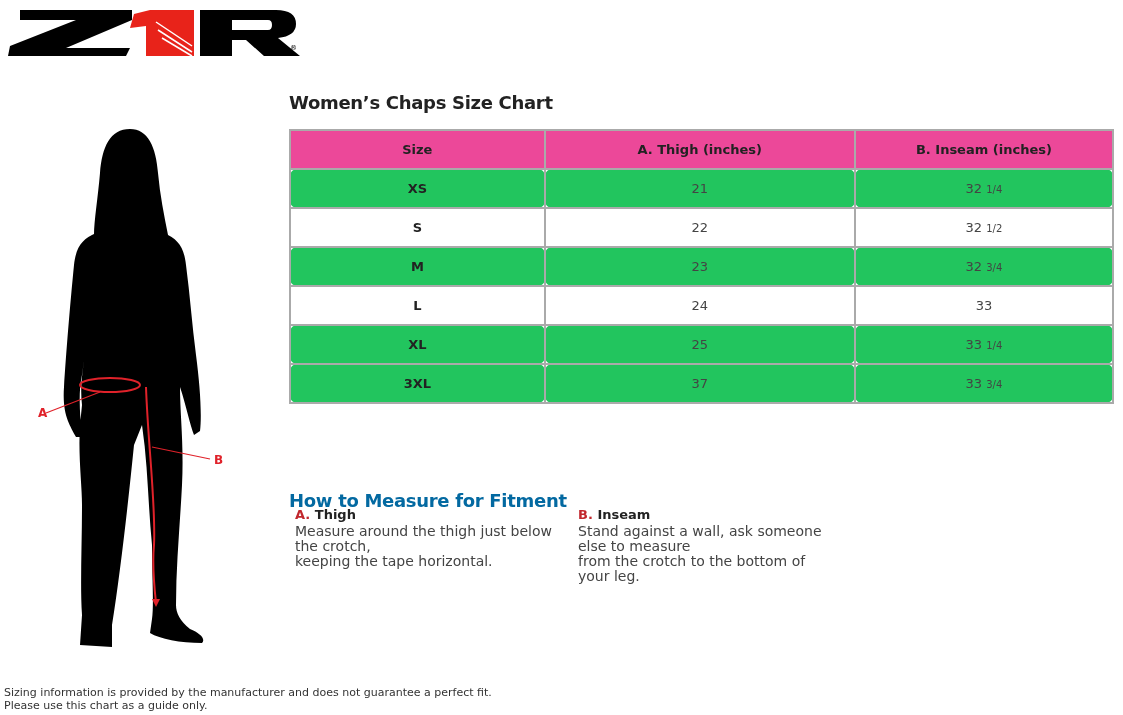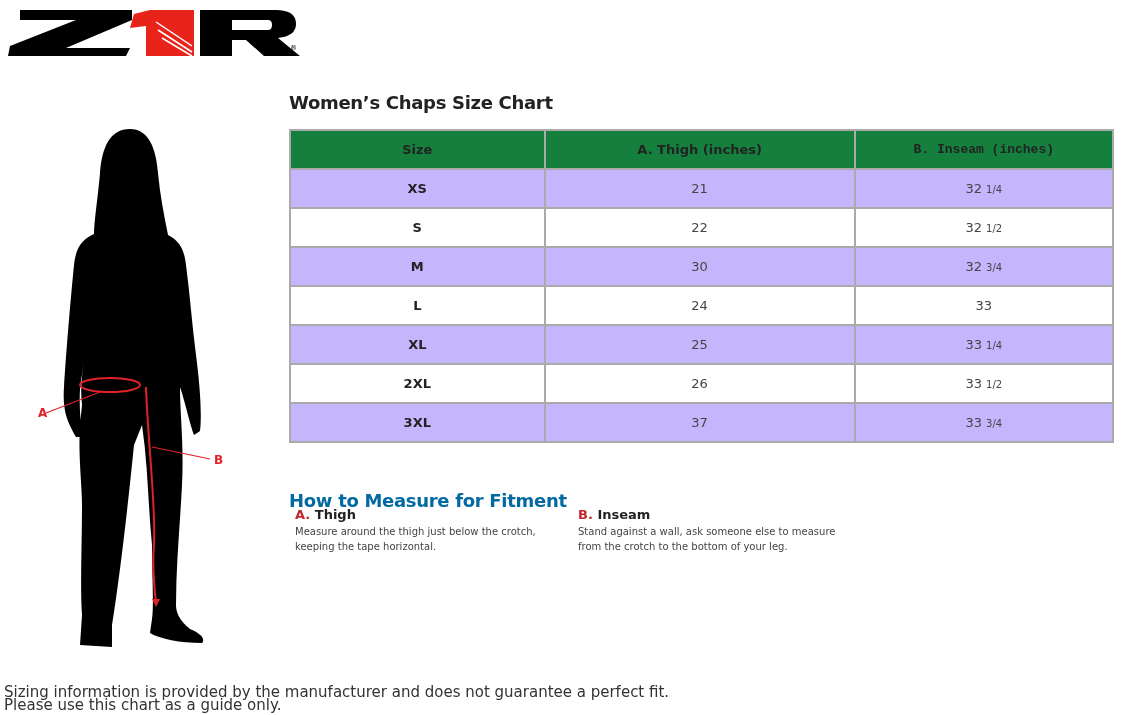--- a/index.html
+++ b/index.html
@@ -2,34 +2,34 @@
 <html><head>
 <meta charset="utf-8">
 <style>
   html,body{margin:0;padding:0;background:#fff;}
   body{width:1123px;height:715px;position:relative;overflow:hidden;font-family:"DejaVu Sans",sans-serif;color:#222;}
   .logo{position:absolute;left:6px;top:6px;width:296px;height:54px;}
   .figure{position:absolute;left:30px;top:125px;width:200px;height:530px;}
   .title{position:absolute;left:289px;top:92px;font-size:18px;font-weight:bold;color:#222;letter-spacing:-0.3px;}
   table.size{position:absolute;left:289px;top:129px;width:825px;border-collapse:collapse;}
   table.size td, table.size th{border:2px solid #aaaaaa;height:37px;text-align:center;font-size:13px;padding:0;}
-  table.size th{background:#15803d;font-weight:bold;color:#222;}
-  table.size tr.odd td{background:#c4b5fd;}
+  table.size th{background:#ec4899;font-weight:bold;color:#222;}
+  table.size tr.odd td{background:#22c55e;border-radius:7px;}
   table.size tr.even td{background:#ffffff;}
   table.size td.size-cell{font-weight:bold;color:#222;}
   table.size td{color:#444;}
   .frac{font-size:10px;text-align:right;}
-  .col1{width:274px;} .col2{width:332px;} .col3{width:275px;font-family:Liberation Mono, monospace;}
+  .col1{width:274px;} .col2{width:332px;} .col3{width:275px;}
   .h2{position:absolute;left:289px;top:490px;font-size:18px;font-weight:bold;color:#0369a1;letter-spacing:-0.3px;}
   .measure{position:absolute;top:507px;width:260px;}
   .measure .mh{font-size:13px;font-weight:bold;color:#222;margin-bottom:2px;}
   .measure .mh .letter{color:#c1272d;}
-  .measure .md{font-size:10px;color:#444;line-height:15px;}
+  .measure .md{font-size:14px;color:#444;line-height:15px;}
   .m1{left:295px;} .m2{left:578px;}
-  .footer{position:absolute;left:4px;top:686px;font-size:15px;color:#333;line-height:13px;}
+  .footer{position:absolute;left:4px;top:686px;font-size:11px;color:#333;line-height:13px;}
 </style>
 </head>
 <body>
 
 <div class="logo">
   <svg width="296" height="54" viewBox="0 0 296 54">
 
     <polygon points="14,4 126,4 126,14 60,42 124,42 120,50 2,50 4,40 70,14 14,14" fill="#000"></polygon>
 
     <polygon points="128,8 144,4 188,4 188,50 140,50 140,20 124,22" fill="#e8231a"></polygon>
@@ -76,37 +76,32 @@
       <td>21</td>
       <td><span>32</span> <span class="frac">1/4</span></td>
     </tr>
     <tr class="even">
       <td class="size-cell">S</td>
       <td>22</td>
       <td><span>32</span> <span class="frac">1/2</span></td>
     </tr>
     <tr class="odd">
       <td class="size-cell">M</td>
-      <td>30</td>
+      <td>23</td>
       <td><span>32</span> <span class="frac">3/4</span></td>
     </tr>
     <tr class="even">
       <td class="size-cell">L</td>
       <td>24</td>
       <td><span>33</span><span class="frac"></span></td>
     </tr>
     <tr class="odd">
       <td class="size-cell">XL</td>
       <td>25</td>
       <td><span>33</span> <span class="frac">1/4</span></td>
-    </tr>
-    <tr class="even">
-      <td class="size-cell">2XL</td>
-      <td>26</td>
-      <td><span>33</span> <span class="frac">1/2</span></td>
     </tr>
     <tr class="odd">
       <td class="size-cell">3XL</td>
       <td>37</td>
       <td><span>33</span> <span class="frac">3/4</span></td>
     </tr>
   </tbody>
 </table>
 
 <div class="h2">How to Measure for Fitment</div>

